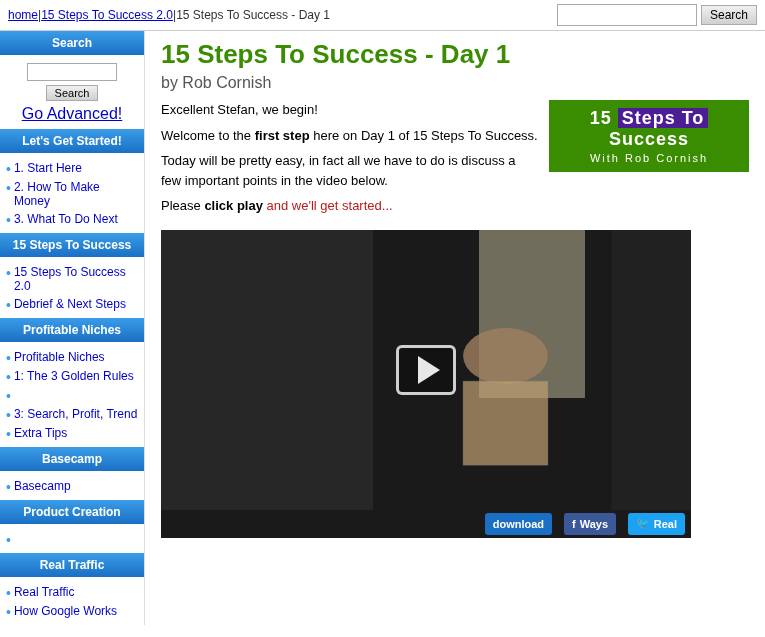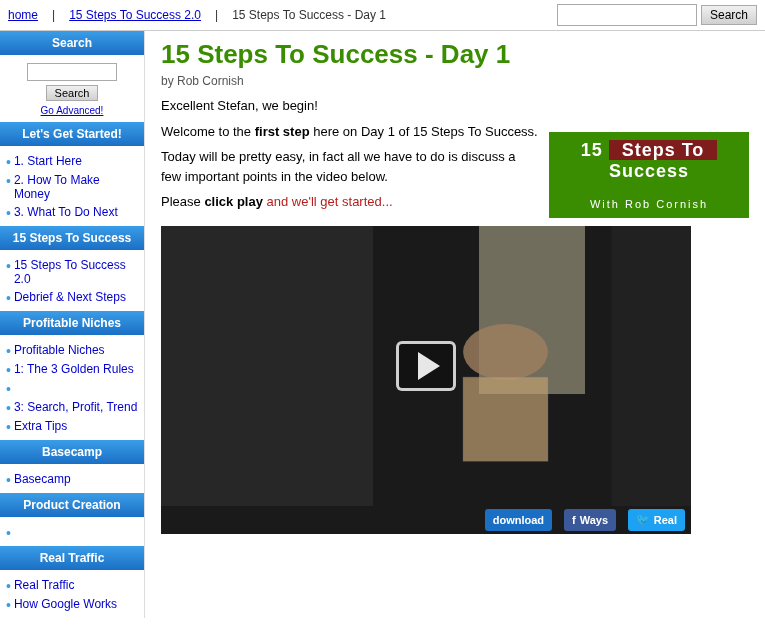--- a/index.html
+++ b/index.html
@@ -12,21 +12,21 @@
       overflow: hidden;
     }
 
     
     #top-bar {
       background: #fff;
       border-bottom: 1px solid #ccc;
       padding: 4px 8px;
       display: flex;
       align-items: center;
-      gap: 14px;
+      gap: 0;
       font-size: 12px;
     }
     #top-bar a { color: #00c; text-decoration: underline; }
     #top-bar .breadcrumb-sep { color: #333; }
     #top-bar .breadcrumb-current { color: #333; }
     #top-search-area {
       margin-left: auto;
       display: flex;
       align-items: center;
       gap: 4px;
@@ -89,21 +89,21 @@
       border: 1px solid #aaa;
       padding: 1px 8px;
       font-size: 11px;
       cursor: pointer;
     }
     .sidebar-search-box a {
       display: block;
       margin-top: 4px;
       color: #00c;
       text-decoration: underline;
-      font-size: 10px;
+      font-size: 16px;
     }
 
     .sidebar-items {
       padding: 4px 6px;
     }
     .sidebar-item {
       display: flex;
       align-items: flex-start;
       gap: 3px;
       padding: 2px 0;
@@ -128,29 +128,29 @@
     }
 
     #page-title {
       font-size: 26px;
       font-weight: bold;
       color: #3a8c00;
       margin-bottom: 4px;
     }
 
     #author-line {
-      font-size: 12px;
+      font-size: 16px;
       color: #555;
       margin-bottom: 8px;
     }
 
     #intro-section {
       display: flex;
       justify-content: space-between;
-      align-items: flex-end;
+      align-items: flex-start;
       margin-bottom: 8px;
     }
 
     #intro-text { flex: 1; }
 
     #intro-text p {
       margin-bottom: 6px;
       line-height: 1.5;
       font-size: 13px;
     }
@@ -164,28 +164,28 @@
       padding: 8px 10px;
       margin-left: 10px;
       text-align: center;
     }
     #logo-box .logo-top-line {
       font-size: 18px;
       font-weight: bold;
       letter-spacing: 1px;
     }
     #logo-box .logo-top-line .steps-blue {
-      background: #7f1d1d;
-      color: #fff;
-      padding: 0 13px;
+      background: #4c1d95;
+      color: #fff;
+      padding: 0 4px;
     }
     #logo-box .logo-bottom-line {
       font-size: 11px;
       letter-spacing: 2px;
-      margin-top: 16px;
+      margin-top: 2px;
     }
 
     
     #video-area {
       background: #1a1a1a;
       width: 100%;
       max-width: 530px;
       height: 280px;
       position: relative;
       display: flex;

